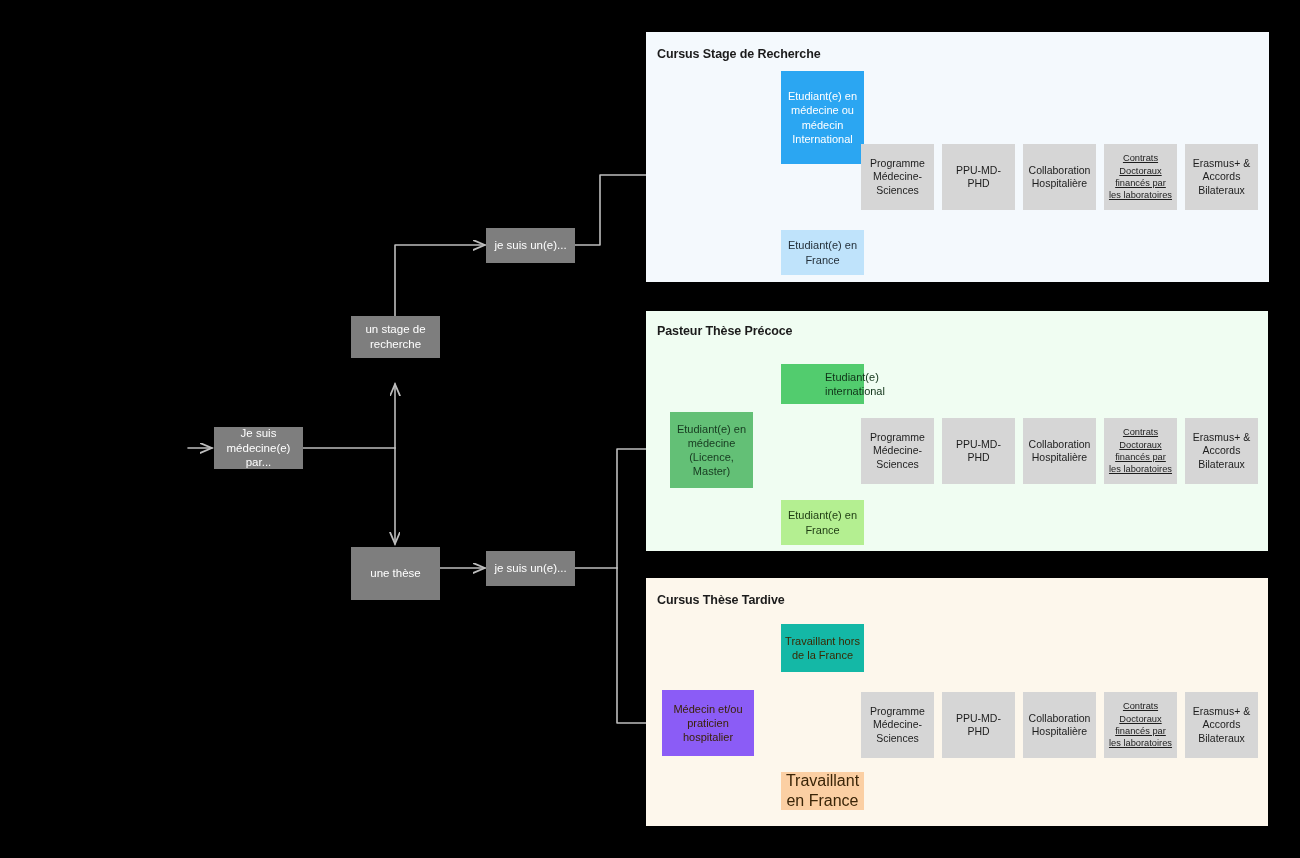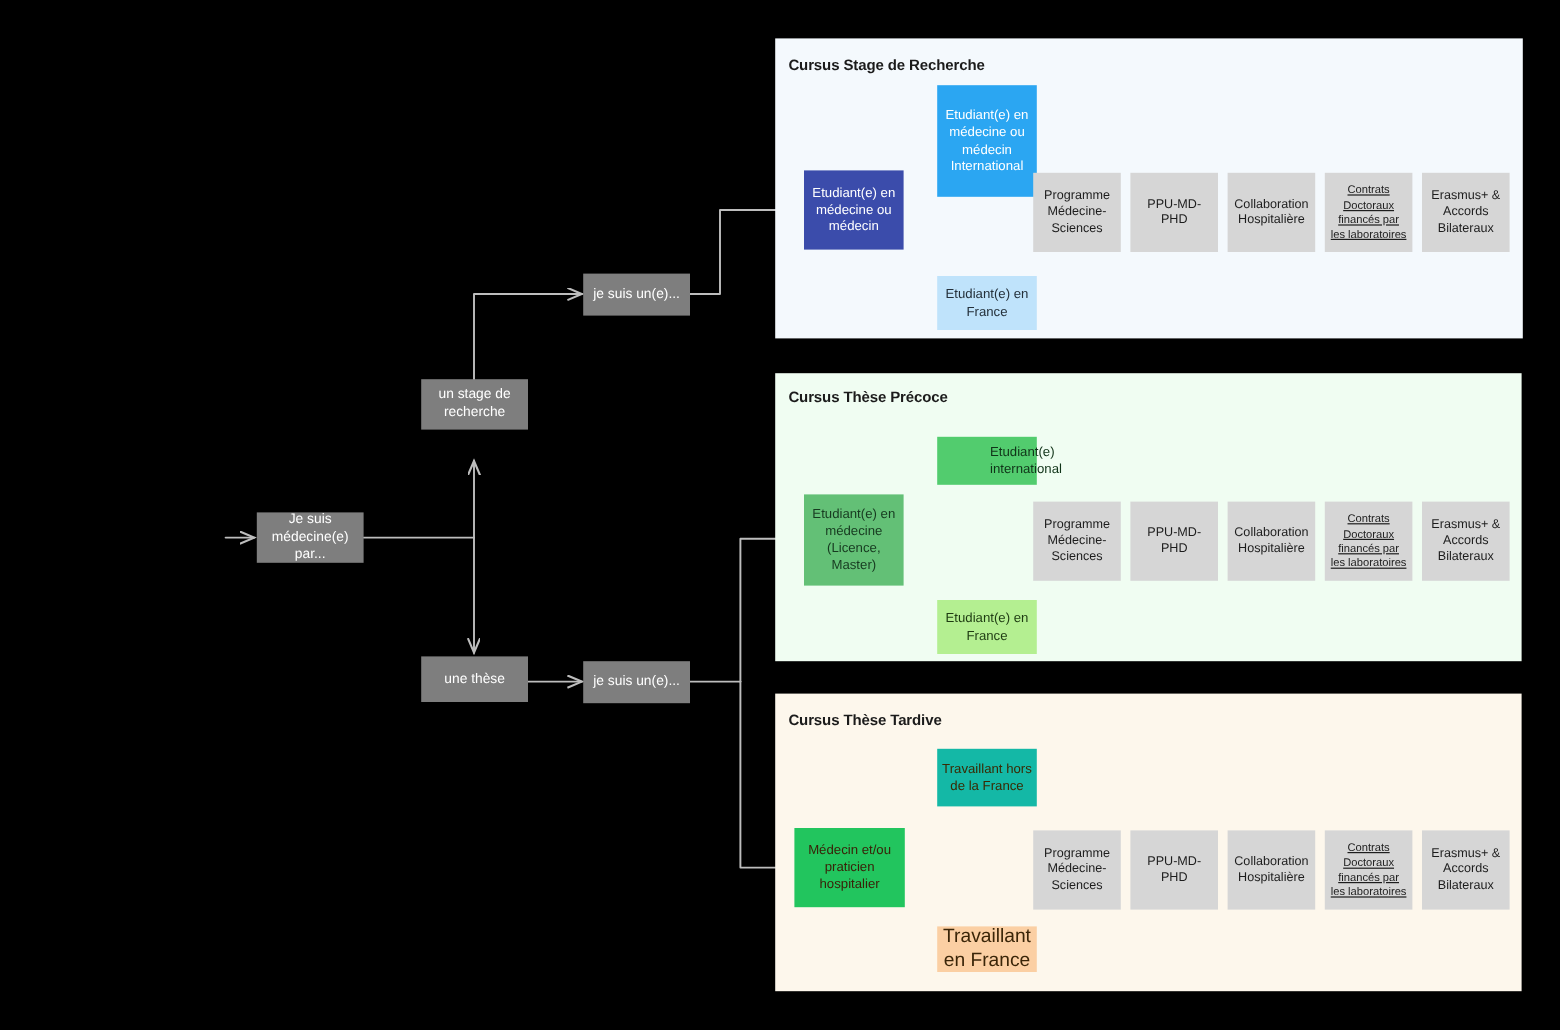--- a/index.html
+++ b/index.html
@@ -36,21 +36,21 @@
 
   
   .n-darkblue{background:#3b4cab;color:#fff;font-size:11px;}
   .n-skyblue{background:#2ba6f2;color:#fff;font-size:11px;}
   .n-lightblue{background:#bfe3fb;color:#24303a;font-size:11px;}
 
   .n-green{background:#63c076;color:#173a20;font-size:11px;}
   .n-greenmid{background:#52cc6e;color:#103318;font-size:11px;padding-left:44px;}
   .n-greenlight{background:#b4ef91;color:#1e3b12;font-size:11px;}
 
-  .n-orange{background:#22c55e;color:#3a2208;font-size:11px;}
+  .n-orange{background:#8b5cf6;color:#3a2208;font-size:11px;}
   .n-amber{background:#14b8a6;color:#3a2a04;font-size:11px;}
   .n-peach{background:#fbcfa3;color:#3a2508;font-size:16px;}
 
   
   .opt{background:#d6d6d6;color:#1d1d1d;font-size:10.5px;}
   .opt.small{font-size:9.3px;line-height:1.33;text-decoration:underline;}
 </style>
 </head>
 <body>
 
@@ -140,38 +140,35 @@
 
 
   <div class="node grey" style="left:214px;top:427px;width:89px;height:42px;">
     <span>Je suis médecine(e) par...</span>
   </div>
 
   <div class="node grey" style="left:351px;top:316px;width:89px;height:42px;">
     <span>un stage de recherche</span>
   </div>
 
-  <div class="node grey" style="left:351px;top:547px;width:89px;height:38px;">
+  <div class="node grey" style="left:351px;top:547px;width:89px;height:53px;">
     <span>une thèse</span>
   </div>
 
   <div class="node grey" style="left:486px;top:228px;width:89px;height:35px;">
     <span>je suis un(e)...</span>
   </div>
 
   <div class="node grey" style="left:486px;top:551px;width:89px;height:35px;">
     <span>je suis un(e)...</span>
   </div>
 
   <div class="panel" id="panel1" style="left:646px;top:32px;width:623px;height:250px;"></div>
   <div class="panel-title" style="left:657px;top:47px;">Cursus Stage de Recherche</div>
 
-  <div class="node n-darkblue" style="left:670px;top:142px;width:83px;height:66px;">
-    <span>Etudiant(e) en médecine ou médecin</span>
-  </div>
   <div class="node n-skyblue" style="left:781px;top:71px;width:83px;height:93px;">
     <span>Etudiant(e) en médecine ou médecin International</span>
   </div>
   <div class="node n-lightblue" style="left:781px;top:230px;width:83px;height:45px;">
     <span>Etudiant(e) en France</span>
   </div>
 
   <div class="node opt" style="left:861px;top:144px;width:73px;height:66px;">
     <span>Programme Médecine-Sciences</span>
   </div>
@@ -182,21 +179,21 @@
     <span>Collaboration Hospitalière</span>
   </div>
   <div class="node opt small" style="left:1104px;top:144px;width:73px;height:66px;">
     <span>Contrats Doctoraux financés par les laboratoires</span>
   </div>
   <div class="node opt" style="left:1185px;top:144px;width:73px;height:66px;">
     <span>Erasmus+ &amp; Accords Bilateraux</span>
   </div>
 
   <div class="panel" id="panel2" style="left:646px;top:311px;width:622px;height:240px;"></div>
-  <div class="panel-title" style="left:657px;top:324px;">Cursus Thèse Précoce</div>
+  <div class="panel-title" style="left:657px;top:324px;">Pasteur Thèse Précoce</div>
 
   <div class="node n-green" style="left:670px;top:412px;width:83px;height:76px;">
     <span>Etudiant(e) en médecine (Licence, Master)</span>
   </div>
   <div class="node n-greenmid" style="left:781px;top:364px;width:83px;height:40px;">
     <span>Etudiant(e) international</span>
   </div>
   <div class="node n-greenlight" style="left:781px;top:500px;width:83px;height:45px;">
     <span>Etudiant(e) en France</span>
   </div>

